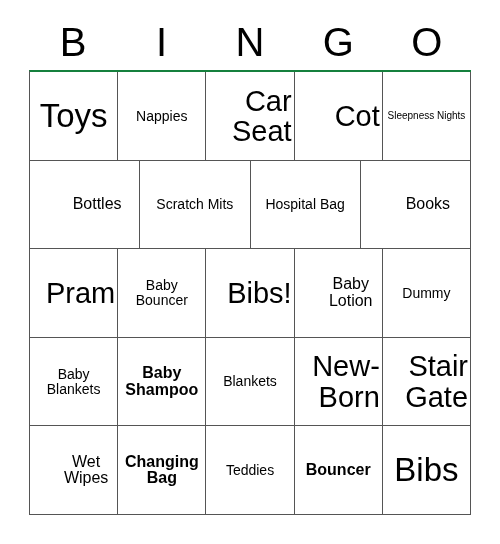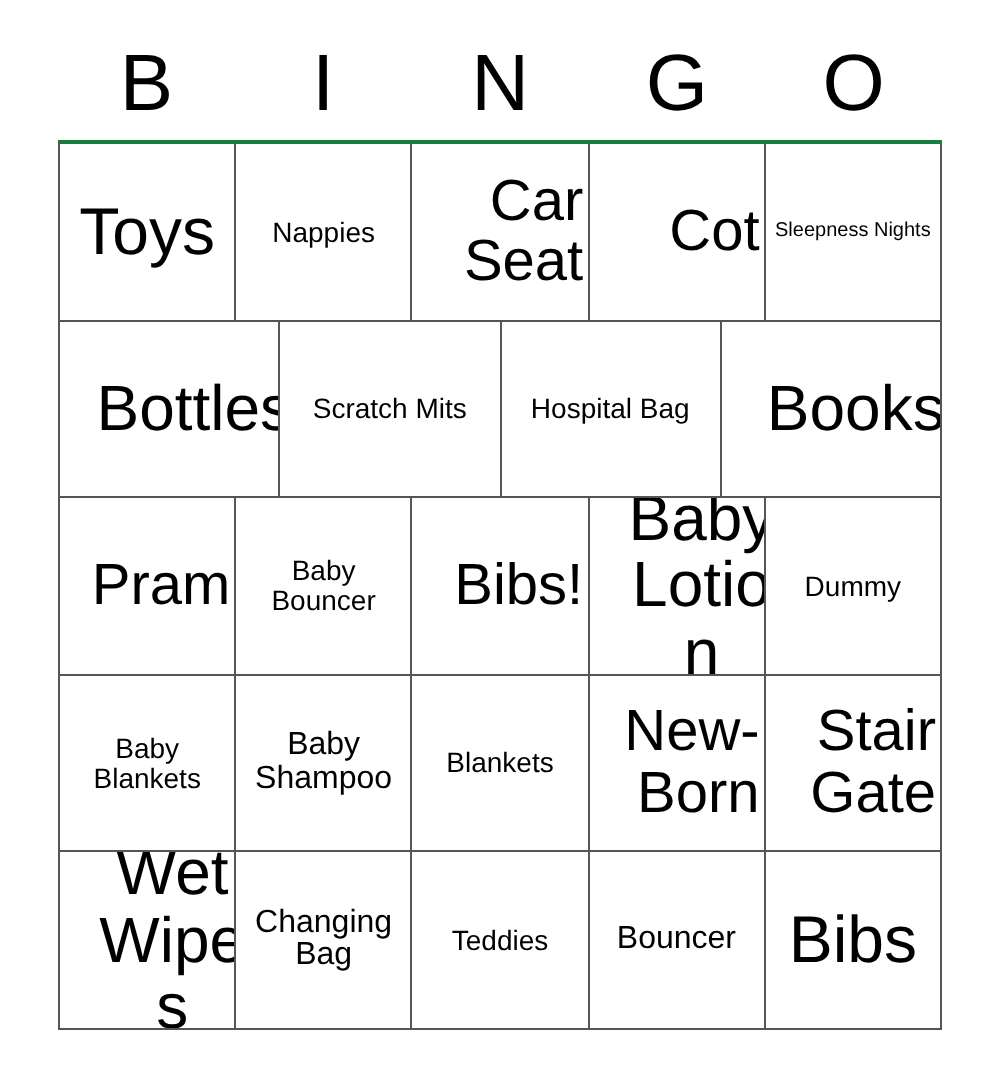--- a/index.html
+++ b/index.html
@@ -81,23 +81,23 @@
     width: 100%;
     line-height: 1.04;
     font-weight: 400;
     color: #000000;
     word-wrap: break-word;
   }
 
   
   .fs-xl   { font-size: 33px; }
   .fs-lg   { font-size: 29px; text-align: right; }
-  .fs-md   { font-size: 32px; margin-left: 25px; }
+  .fs-md   { font-size: 16px; margin-left: 25px; }
   .fs-sm   { font-size: 14px; }
-  .fs-xs   { font-size: 16px; }
+  .fs-xs   { font-size: 16px; font-weight: bold; }
   .fs-xxs  { font-size: 10px; }
 </style>
 </head>
 <body>
 
 <div id="card">
 
   <div id="header-row">
       <div class="header-cell">B</div>
       <div class="header-cell">I</div>

